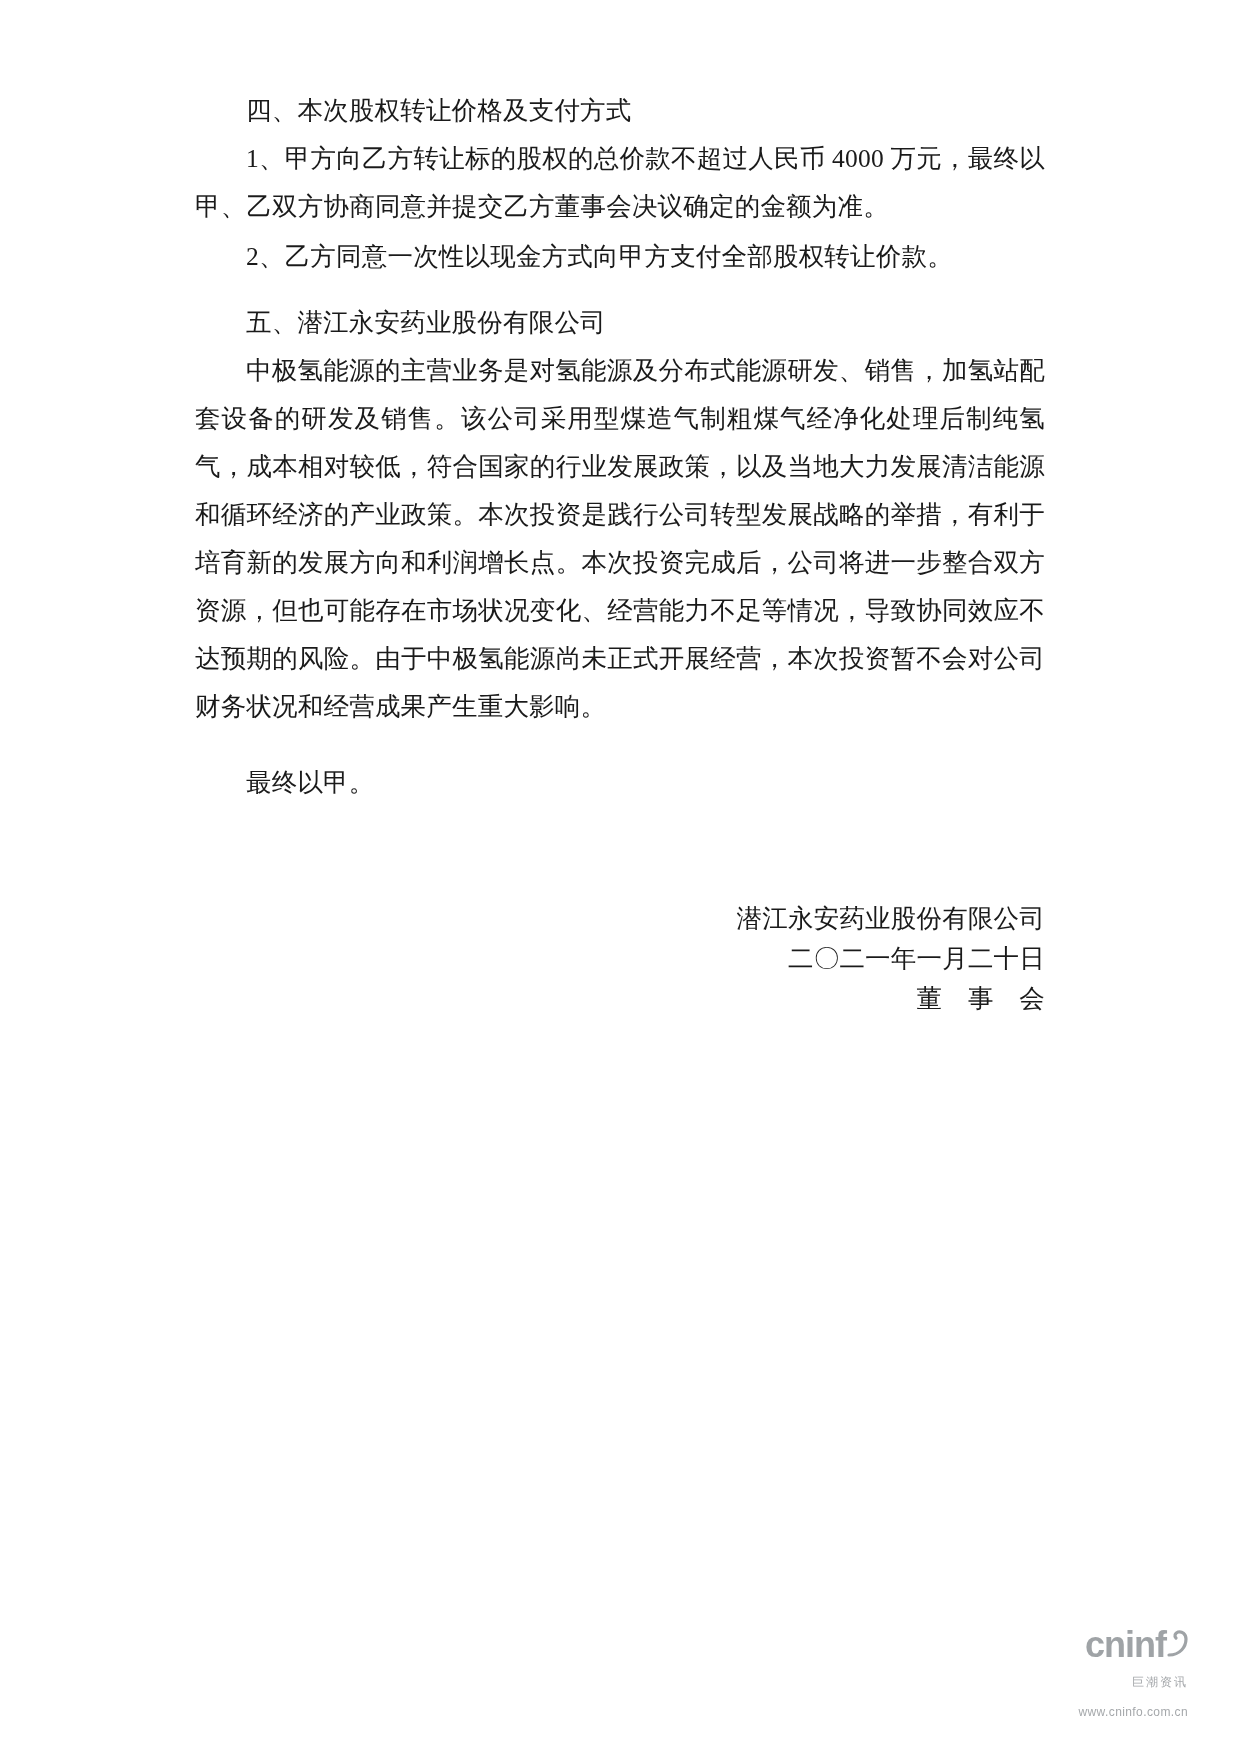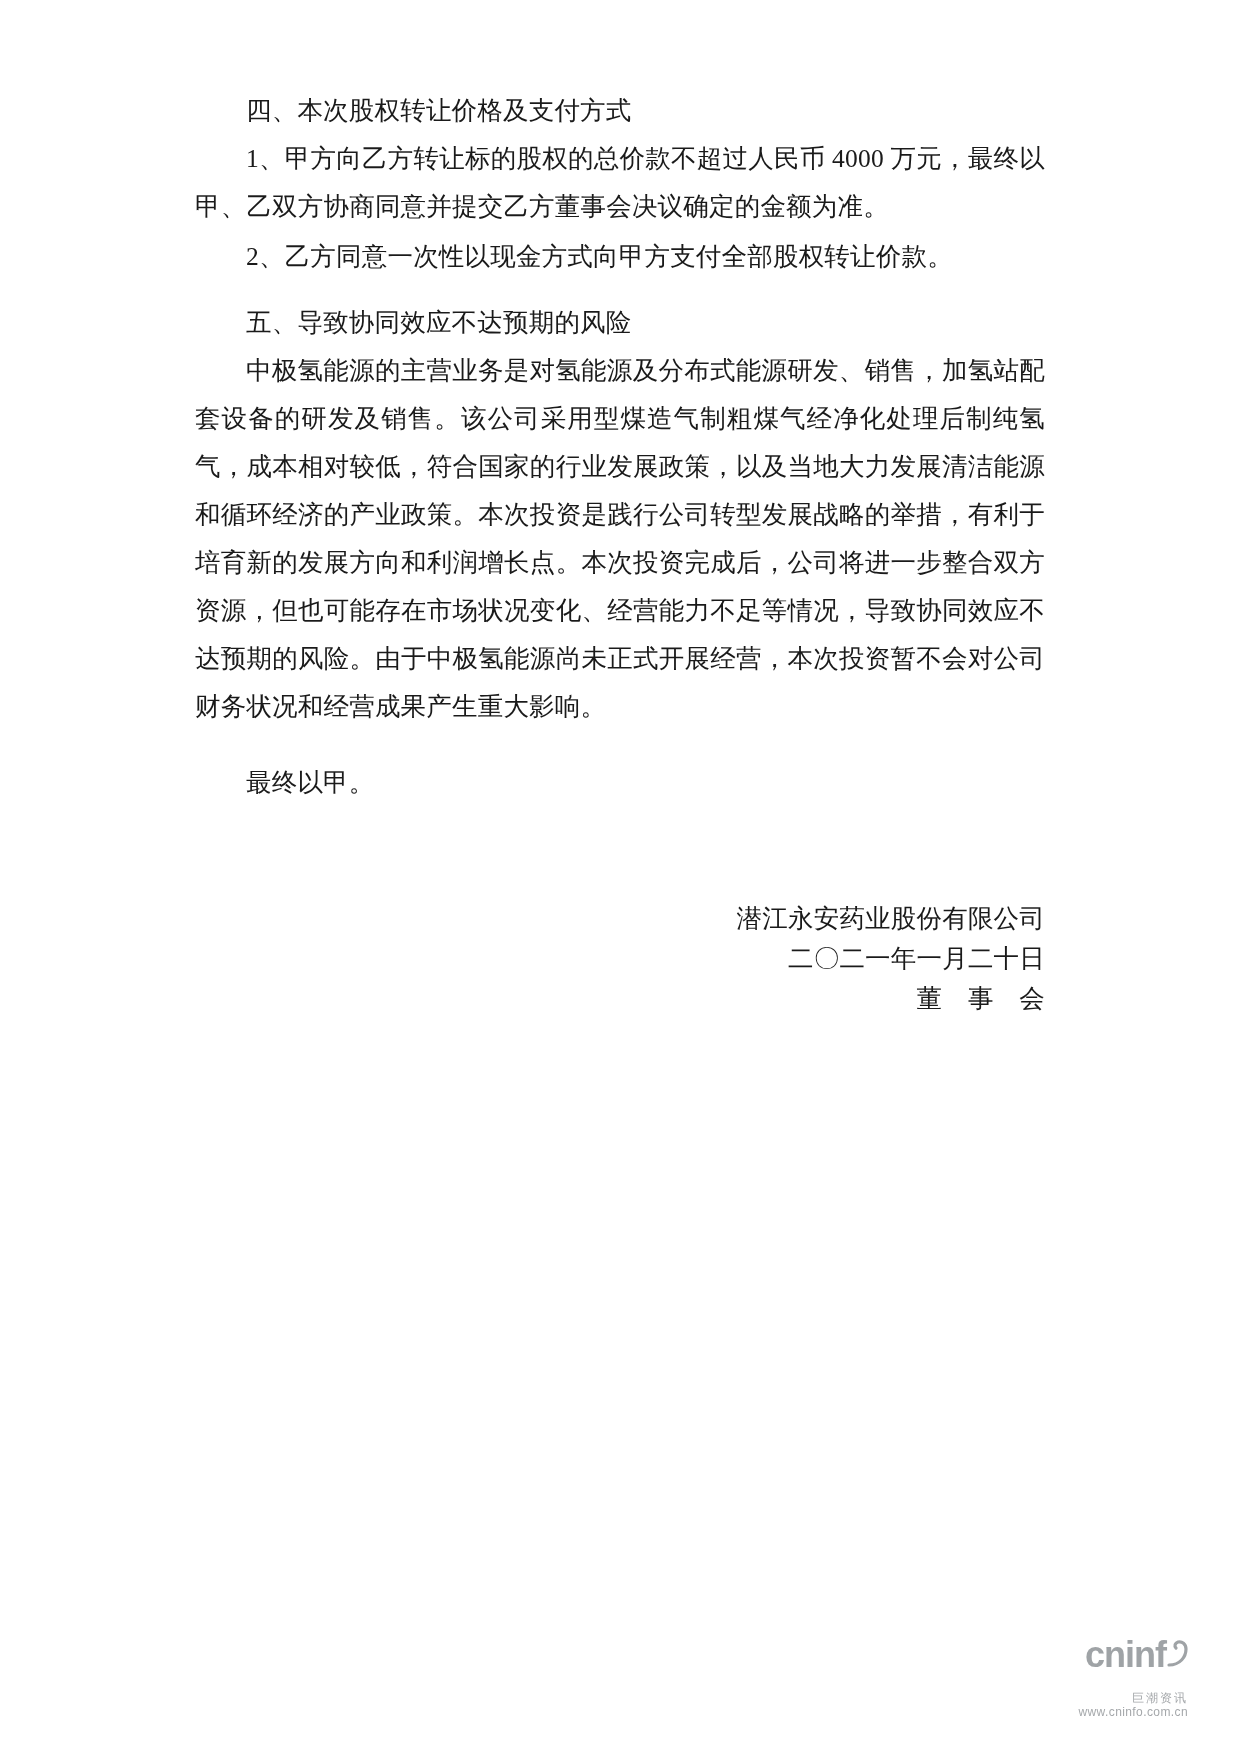--- a/index.html
+++ b/index.html
@@ -71,49 +71,49 @@
     font-size: 36px;
     font-weight: bold;
     color: #9fa3a6;
     letter-spacing: -1px;
     margin-top: 20px;
   }
   .logo-sub1 {
     font-size: 12px;
     color: #a5a8ab;
     letter-spacing: 2px;
-    margin-top: 17px;
+    margin-top: 11px;
   }
   .logo-sub2 {
     font-family: "Liberation Sans", sans-serif;
     font-size: 12px;
     color: #a5a8ab;
     letter-spacing: 0.4px;
-    margin-top: 2px;
+    margin-top: 18px;
   }
   .logo-swoosh {
     display: inline-block;
     vertical-align: middle;
   }
 </style>
 </head>
 <body>
 
 <div class="page">
   <div class="doc-body">
 
     <div class="heading">四、本次股权转让价格及支付方式</div>
 
     <div class="para indent">1、甲方向乙方转让标的股权的总价款不超过人民币 4000 万元，最终以甲、乙双方协商同意并提交乙方董事会决议确定的金额为准。</div>
 
     <div class="para indent">2、乙方同意一次性以现金方式向甲方支付全部股权转让价款。</div>
 
     <div class="spacer-sm"></div>
 
-    <div class="heading">五、导致协同效应不达预期的风险</div>
+    <div class="heading">五、潜江永安药业股份有限公司</div>
 
     <div class="para indent">中极氢能源的主营业务是对氢能源及分布式能源研发、销售，加氢站配套设备的研发及销售。该公司采用型煤造气制粗煤气经净化处理后制纯氢气，成本相对较低，符合国家的行业发展政策，以及当地大力发展清洁能源和循环经济的产业政策。本次投资是践行公司转型发展战略的举措，有利于培育新的发展方向和利润增长点。本次投资完成后，公司将进一步整合双方资源，但也可能存在市场状况变化、经营能力不足等情况，导致协同效应不达预期的风险。由于中极氢能源尚未正式开展经营，本次投资暂不会对公司财务状况和经营成果产生重大影响。</div>
 
 
     <div class="spacer-md"></div>
 
     <div class="para indent">最终以甲。</div>
 
     <div class="signature">
       <div class="sig-line">潜江永安药业股份有限公司</div>

